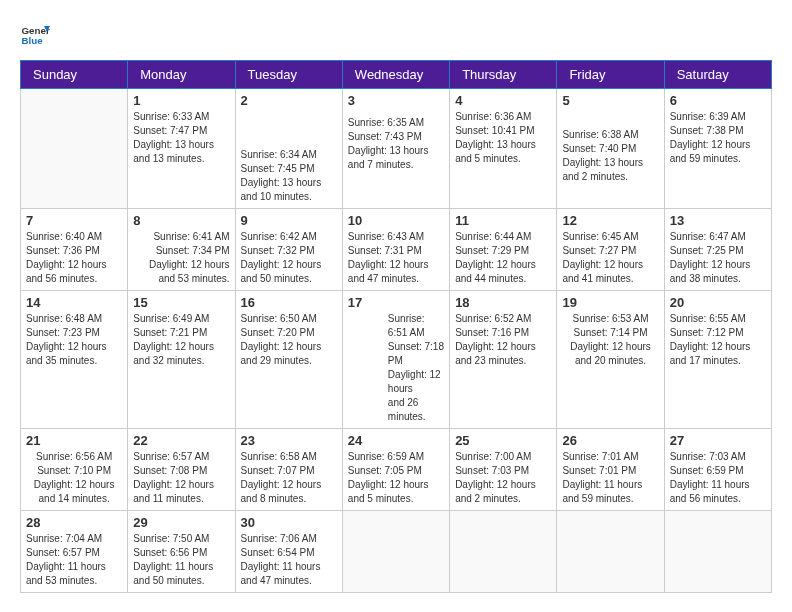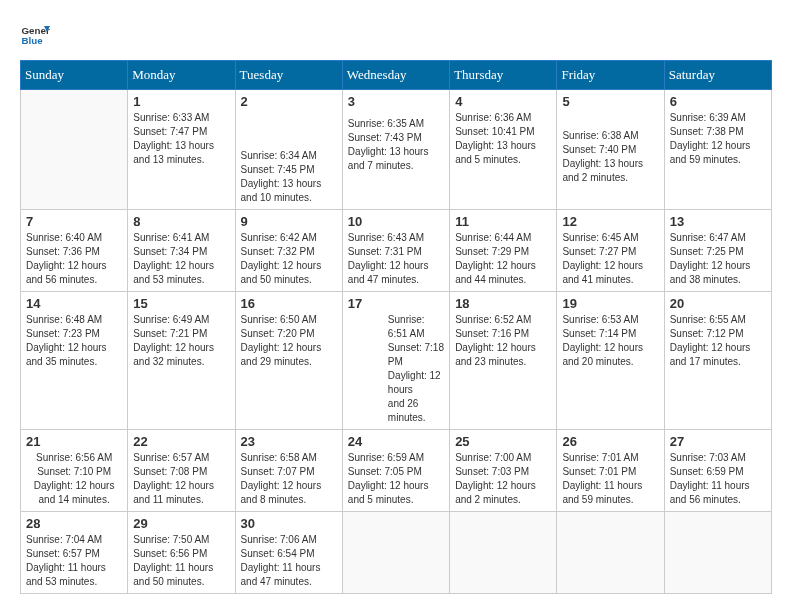--- a/index.html
+++ b/index.html
@@ -36,28 +36,27 @@
     .location {
       font-size: 14px;
       color: #555;
     }
     table {
       width: 100%;
       border-collapse: collapse;
       font-size: 11px;
     }
     thead tr th {
-      background: #0369a1;
+      background: #4c1d95;
       color: #fff;
-      padding: 6px 4px;
+      padding: 6px 12px;
       text-align: left;
       font-size: 13px;
       font-weight: normal;
       border: 1px solid #2979c4;
-      font-family: Liberation Serif, serif;
     }
     tbody tr td {
       border: 1px solid #ccc;
       vertical-align: top;
       padding: 4px 5px;
       min-height: 80px;
       height: 80px;
       width: calc(100% / 7);
     }
     .day-number {
@@ -156,21 +155,21 @@
       <tr>
         <td>
           <div class="day-number">7</div>
           <div class="day-info" style="white-space: pre-line;">Sunrise: 6:40 AM
 Sunset: 7:36 PM
 Daylight: 12 hours
 and 56 minutes.</div>
         </td>
         <td>
           <div class="day-number">8</div>
-          <div class="day-info" style="white-space: pre-line;">Sunrise: 6:41 AM
+          <div class="day-info" style="white-space: pre-line; text-align: right;">Sunrise: 6:41 AM
 Sunset: 7:34 PM
 Daylight: 12 hours
 and 53 minutes.</div>
         </td>
         <td>
           <div class="day-number">9</div>
           <div class="day-info" style="white-space: pre-line;">Sunrise: 6:42 AM
 Sunset: 7:32 PM
 Daylight: 12 hours
 and 50 minutes.</div>
@@ -235,21 +234,21 @@
         </td>
         <td>
           <div class="day-number">18</div>
           <div class="day-info" style="white-space: pre-line;">Sunrise: 6:52 AM
 Sunset: 7:16 PM
 Daylight: 12 hours
 and 23 minutes.</div>
         </td>
         <td>
           <div class="day-number">19</div>
-          <div class="day-info" style="white-space: pre-line;">Sunrise: 6:53 AM
+          <div class="day-info" style="white-space: pre-line; text-align: center;">Sunrise: 6:53 AM
 Sunset: 7:14 PM
 Daylight: 12 hours
 and 20 minutes.</div>
         </td>
         <td>
           <div class="day-number">20</div>
           <div class="day-info" style="white-space: pre-line;">Sunrise: 6:55 AM
 Sunset: 7:12 PM
 Daylight: 12 hours
 and 17 minutes.</div>

